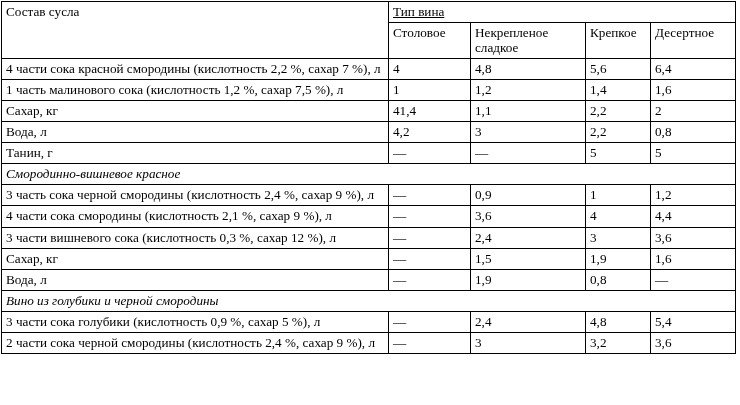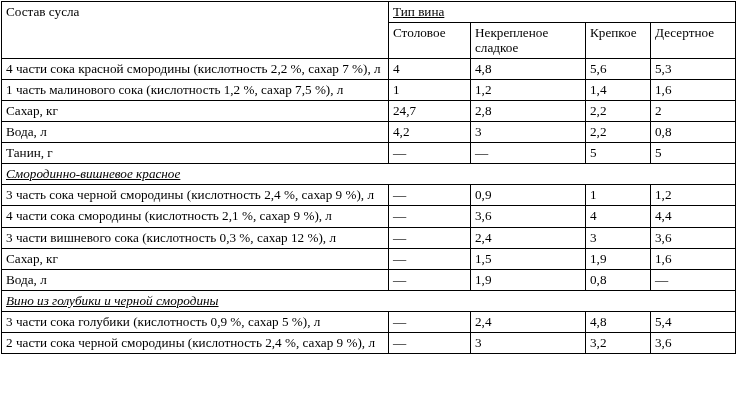--- a/index.html
+++ b/index.html
@@ -58,21 +58,20 @@
     padding-bottom: 5px;
   }
 
   
   td.name-cell { padding-right: 6px; }
   td.val-cell  { }
   td.section-cell {
     font-style: italic;
     padding-top: 3px;
     padding-bottom: 4px;
-    text-decoration: underline;
   }
   tr.tall td { padding-bottom: 4px; }
 </style>
 </head>
 <body>
 
 <table id="wine-table">
   <colgroup>
     <col class="col-name">
     <col class="col-v1">
@@ -91,33 +90,33 @@
       <th class="hdr hdr-sub">Крепкое</th>
       <th class="hdr hdr-sub">Десертное</th>
     </tr>
   </thead>
   <tbody id="table-body">
       <tr class="tall">
         <td class="name-cell">4 части сока красной смородины (кислотность 2,2 %, сахар 7 %), л</td>
         <td class="val-cell">4</td>
         <td class="val-cell">4,8</td>
         <td class="val-cell">5,6</td>
-        <td class="val-cell">5,3</td>
+        <td class="val-cell">6,4</td>
       </tr>
       <tr class="tall">
         <td class="name-cell">1 часть малинового сока (кислотность 1,2 %, сахар 7,5 %), л</td>
         <td class="val-cell">1</td>
         <td class="val-cell">1,2</td>
         <td class="val-cell">1,4</td>
         <td class="val-cell">1,6</td>
       </tr>
       <tr>
         <td class="name-cell">Сахар, кг</td>
-        <td class="val-cell">24,7</td>
-        <td class="val-cell">2,8</td>
+        <td class="val-cell">41,4</td>
+        <td class="val-cell">1,1</td>
         <td class="val-cell">2,2</td>
         <td class="val-cell">2</td>
       </tr>
       <tr>
         <td class="name-cell">Вода, л</td>
         <td class="val-cell">4,2</td>
         <td class="val-cell">3</td>
         <td class="val-cell">2,2</td>
         <td class="val-cell">0,8</td>
       </tr>

